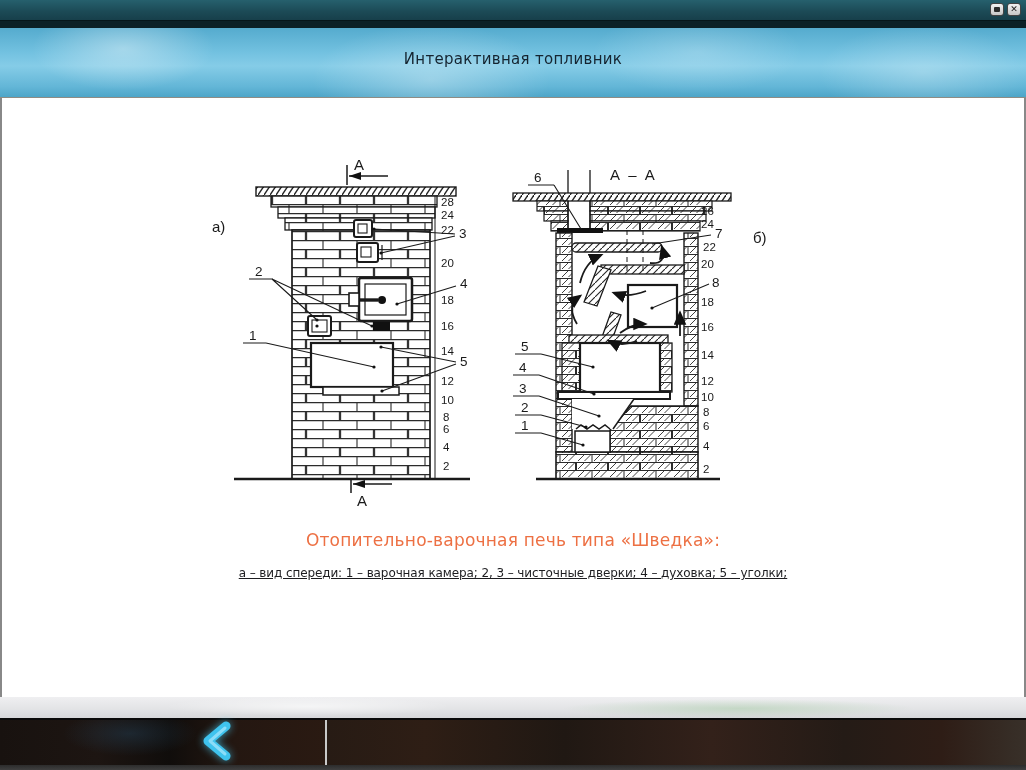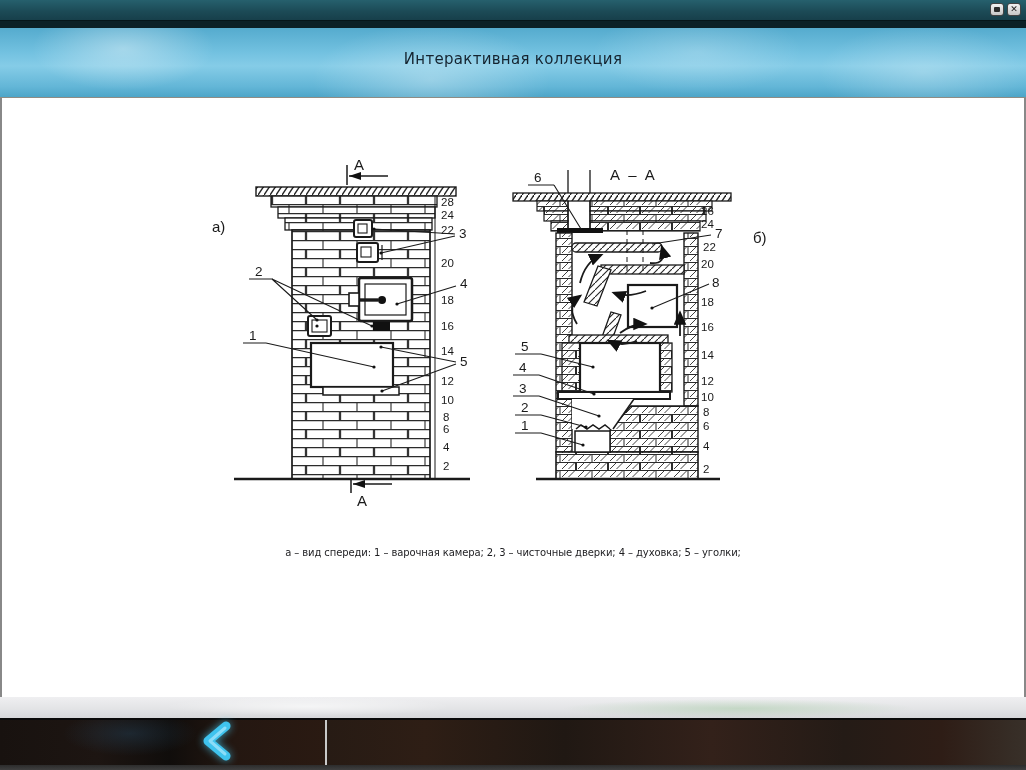--- a/index.html
+++ b/index.html
@@ -27,21 +27,21 @@
     border-bottom:2px solid #8e8c84;}
   .header-title{position:absolute;width:100%;top:22px;text-align:center;
     font-size:15px;color:#152430;letter-spacing:.3px;}
   
   .content{position:absolute;top:98px;left:0;width:1026px;height:599px;background:#fff;}
   .edge-l,.edge-r{position:absolute;top:98px;width:2px;height:620px;background:#565656;opacity:.7;}
   .edge-l{left:0}.edge-r{right:0}
   .figure-svg{position:absolute;top:52px;left:0;}
   .caption{position:absolute;top:432px;left:0;right:0;text-align:center;color:#1d1d20;}
   .caption-title{font-size:17px;color:#ed7043;margin-bottom:9px;letter-spacing:.2px;}
-  .caption-line{font-size:10px;line-height:22.5px;max-width:962px;margin:12px auto;letter-spacing:-.1px;}
+  .caption-line{font-size:12px;line-height:22.5px;max-width:962px;margin:12px auto;letter-spacing:-.1px;text-decoration:underline;}
   
   .band{position:absolute;top:697px;left:0;right:0;height:21px;
     background:
       radial-gradient(220px 12px at 72% 55%, rgba(170,205,170,.55), rgba(170,205,170,0) 80%),
       radial-gradient(180px 12px at 30% 45%, rgba(255,255,255,.6), rgba(255,255,255,0) 80%),
       linear-gradient(180deg,#efeff1 0%,#e2e3e5 60%,#d6d7da 100%);}
   
   .toolbar{position:absolute;top:718px;left:0;right:0;height:52px;background:#1d1411;border-top:2px solid #0a0a0a;box-sizing:border-box;}
   .toolbar-left{position:absolute;left:0;top:0;width:325px;height:45px;
     background:
@@ -71,21 +71,21 @@
         <span class="min-glyph"></span>
       </button>
       <button class="win-btn">
         <span class="close-glyph">✕</span>
       </button>
     </div>
   </div>
   <div class="subbar"></div>
 
   <div class="header">
-    <div class="header-title">Интерактивная коллекция</div>
+    <div class="header-title">Интерактивная топливник</div>
   </div>
 
   <div class="content">
 
     <svg class="figure-svg" width="1026" height="360" viewBox="0 0 1026 360">
       <defs>
         <pattern id="bricks" width="34" height="18" patternUnits="userSpaceOnUse">
           <rect width="34" height="18" fill="#fff"></rect>
           <path d="M0,0.6 H34 M0,9.6 H34 M17,0 V9.6 M0.6,9.6 V18 M33.4,9.6 V18" stroke="#2b2b2b" stroke-width="1.1" fill="none"></path>
         </pattern>
@@ -284,20 +284,21 @@
           <text class="fig-num" x="701" y="251">10</text>
           <text class="fig-num" x="703" y="266">8</text>
           <text class="fig-num" x="703" y="280">6</text>
           <text class="fig-num" x="703" y="300">4</text>
           <text class="fig-num" x="703" y="323">2</text>
         </g>
       </g>
     </svg>
 
     <div class="caption">
+      <div class="caption-title">Отопительно-варочная печь типа «Шведка»:</div>
       <div class="caption-line">а – вид спереди: 1 – варочная камера; 2, 3 – чисточные дверки; 4 – духовка; 5 – уголки;</div>
     </div>
   </div>
 
   <div class="edge-l"></div>
   <div class="edge-r"></div>
 
   <div class="band"></div>
 
   <div class="toolbar">

